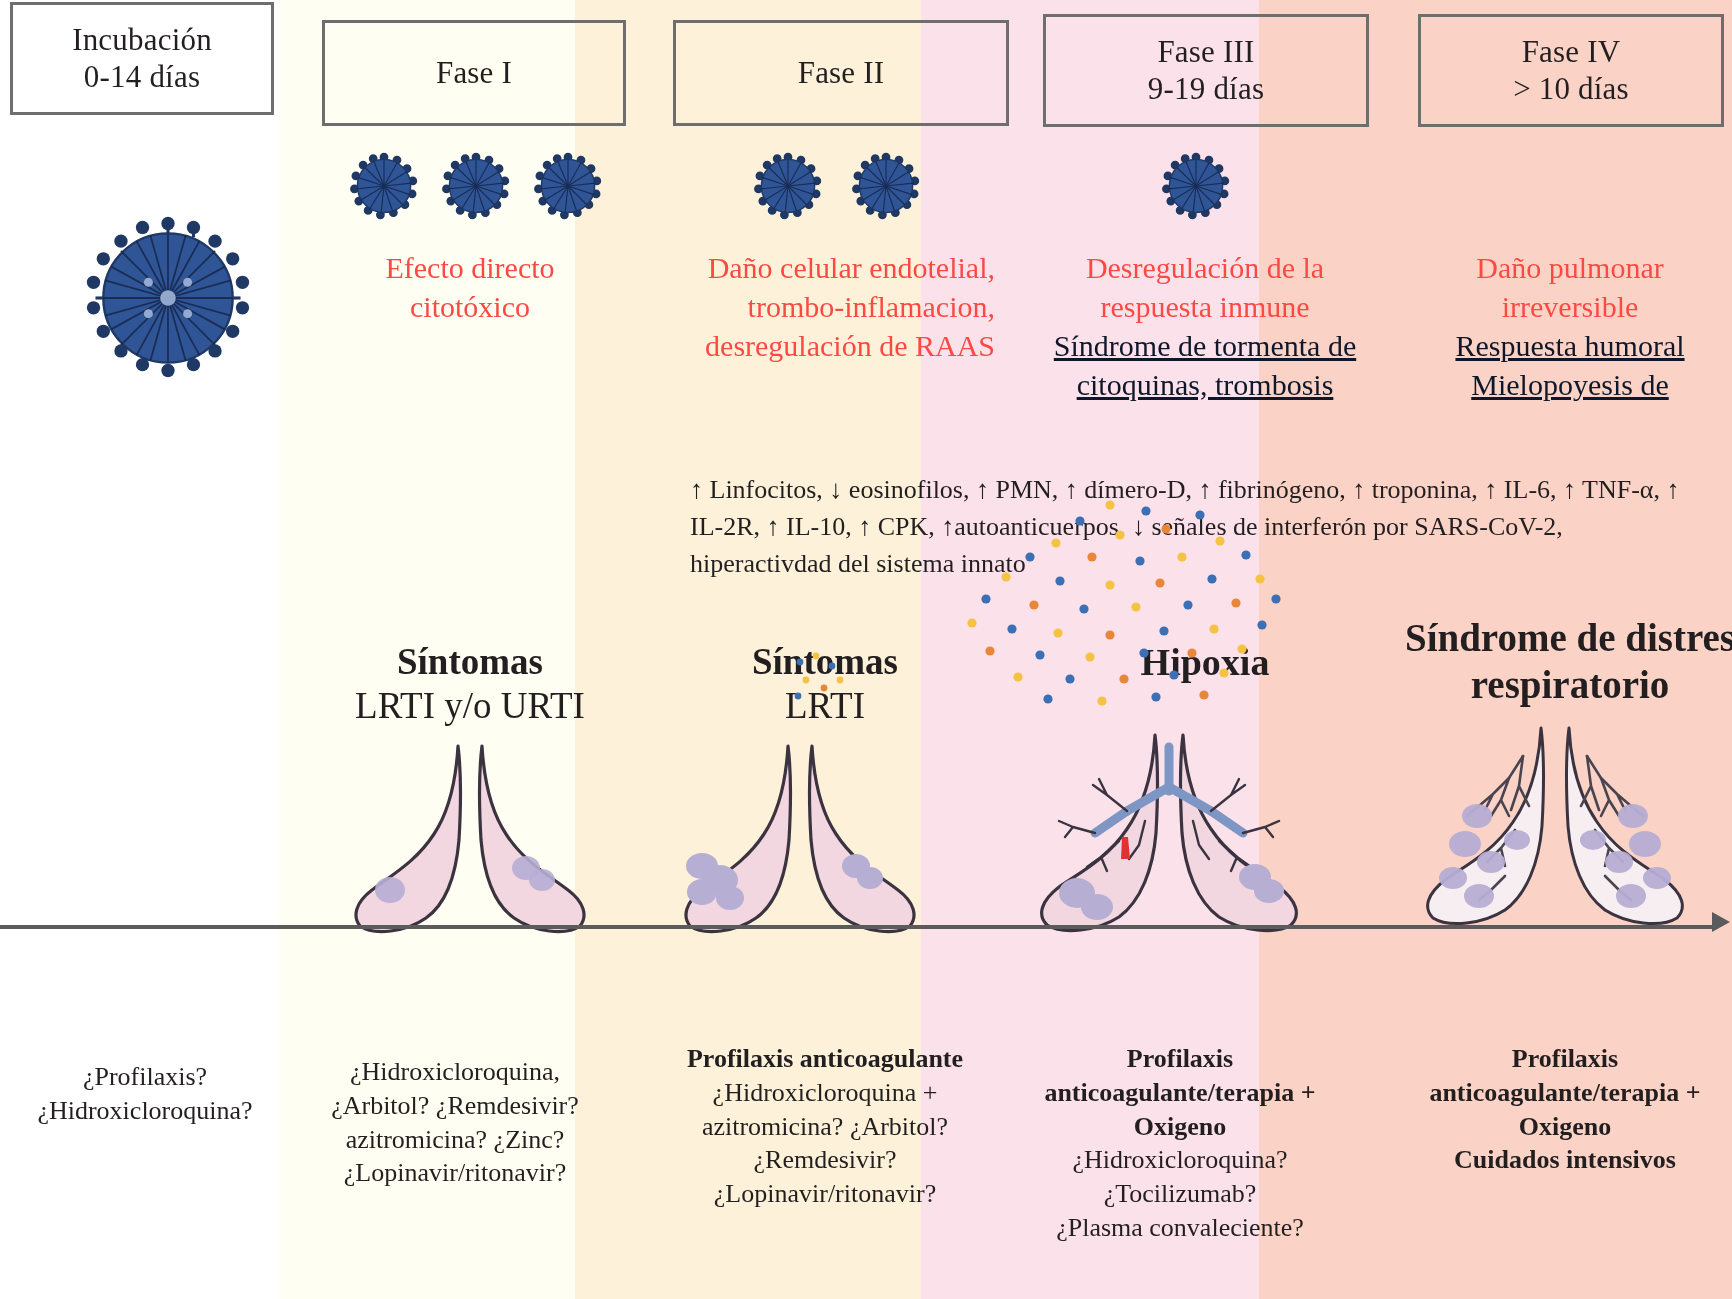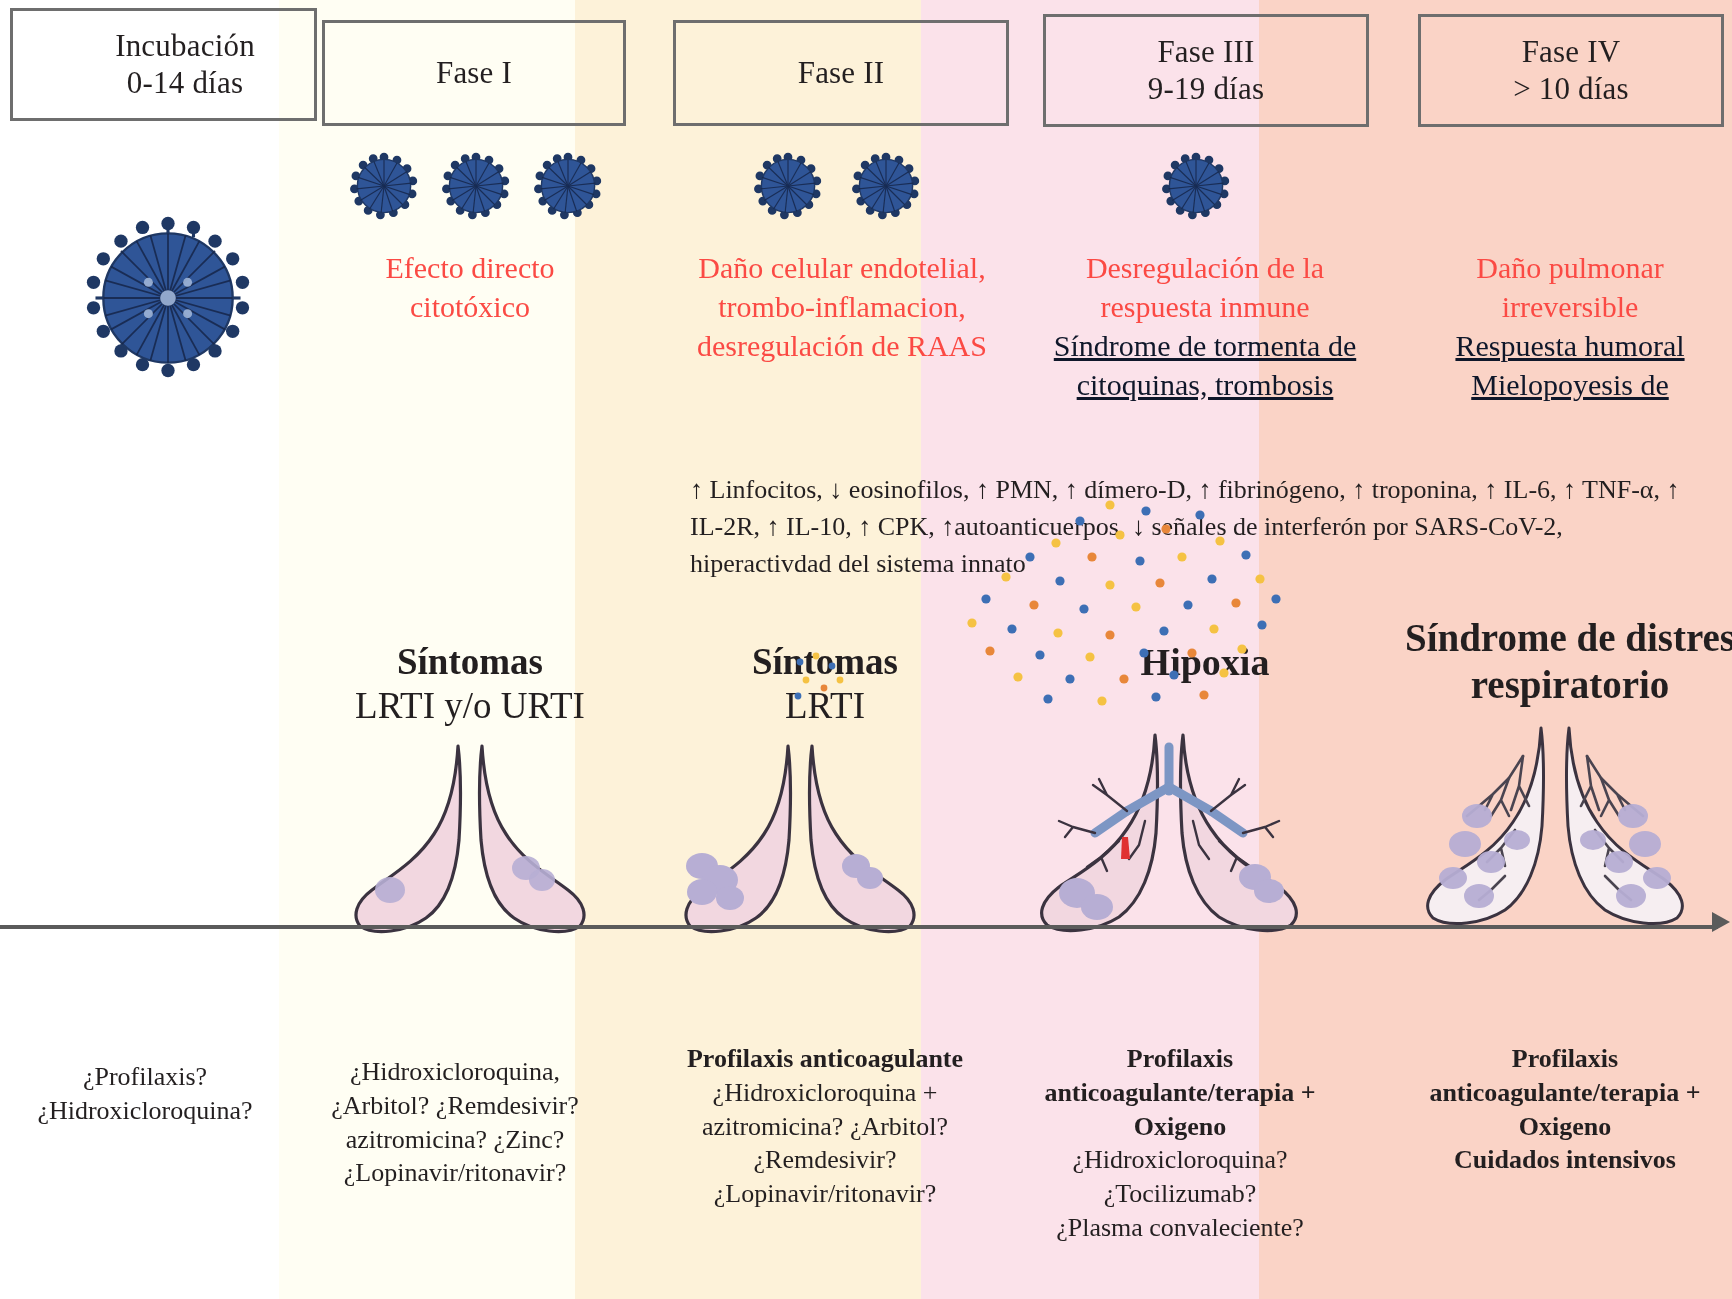--- a/index.html
+++ b/index.html
@@ -26,39 +26,39 @@
     border-left:18px solid #5b5b5b;}
 
   
   .phase-box{
     position:absolute;border:3px solid #6e6e6e;background:transparent;
     display:flex;flex-direction:column;align-items:center;justify-content:center;
     text-align:center;line-height:1.18;font-size:31px;letter-spacing:.2px;
   }
   .phase-box .l2{display:block;}
 
-  #ph0{left:10px;top:8px;width:258px;height:107px;padding-left:43px;}
+  #ph0{left:10px;top:2px;width:258px;height:107px;}
   #ph1{left:322px;top:20px;width:298px;height:100px;}
   #ph2{left:673px;top:20px;width:330px;height:100px;}
   #ph3{left:1043px;top:14px;width:320px;height:107px;}
   #ph4{left:1418px;top:14px;width:300px;height:107px;}
 
   
   .virus{position:absolute;}
   .virus svg{display:block;}
 
   
   .desc{
     position:absolute;text-align:center;line-height:1.30;font-size:30px;
   }
   .desc .red{color:#fb4a44;display:block;}
   .desc .blk{color:#0f172a;display:block;text-decoration:underline;}
 
   #d1{left:300px;top:248px;width:340px;}
-  #d2{left:652px;top:248px;width:380px;}
+  #d2{left:615px;top:248px;width:380px;text-align:right;}
   #d3{left:1020px;top:248px;width:370px;}
   #d4{left:1410px;top:248px;width:320px;}
 
   
   .biomarkers{
     position:absolute;left:690px;top:472px;width:1020px;
     font-size:26px;line-height:1.42;text-align:left;color:#231f20;
   }
 
   

